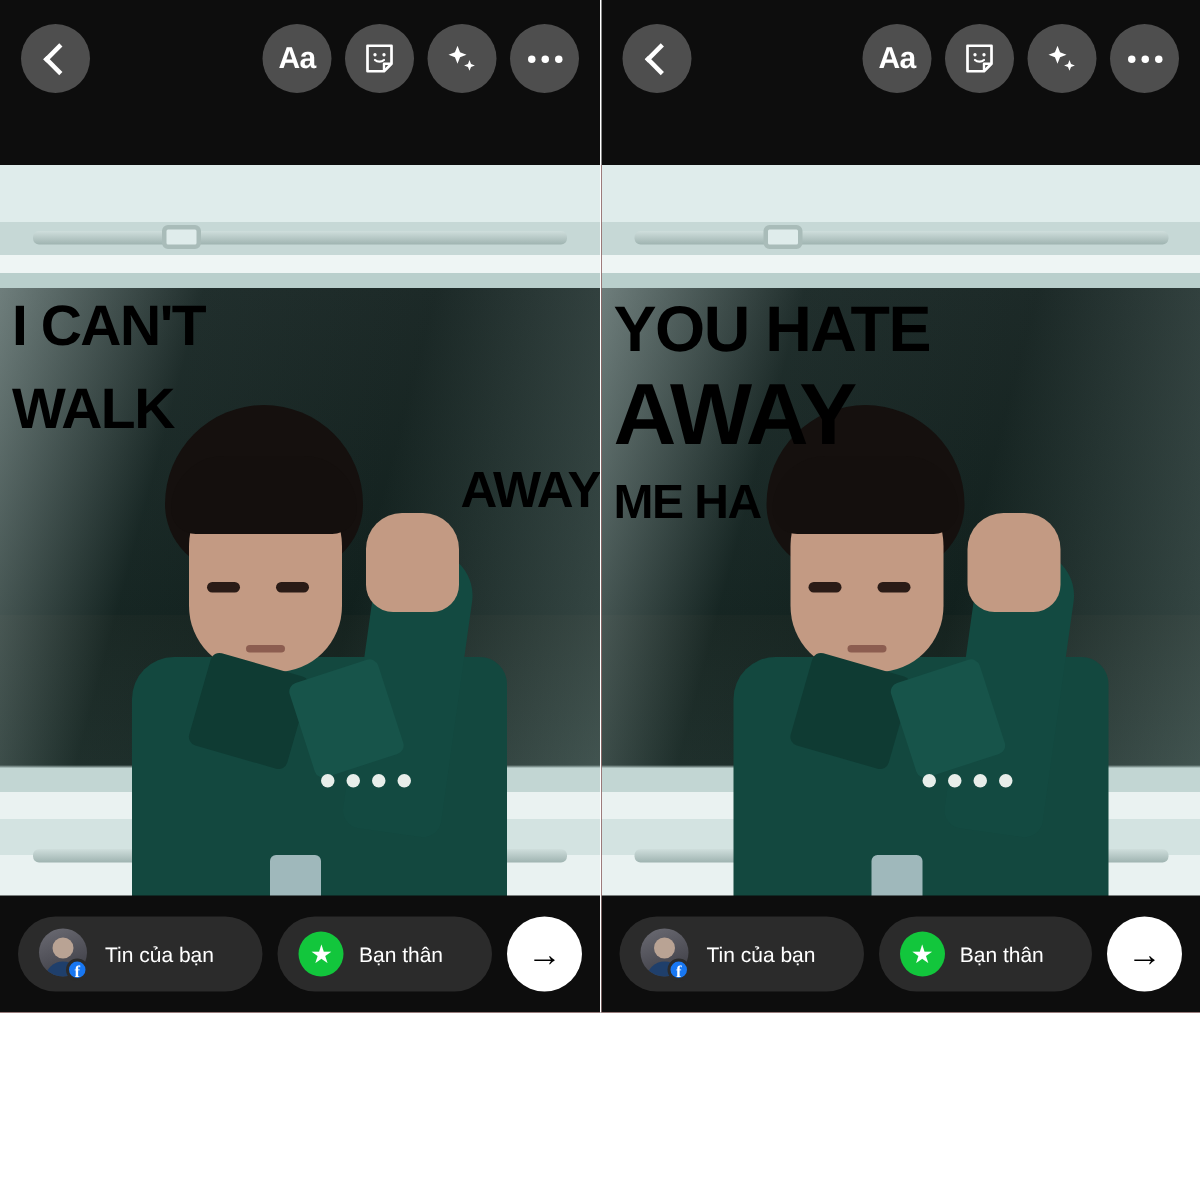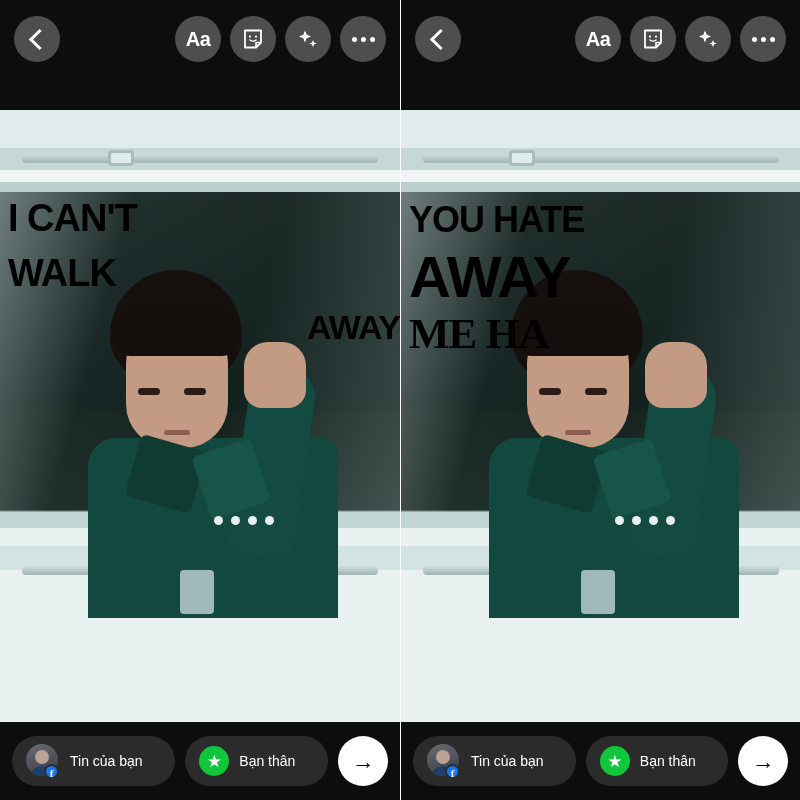--- a/index.html
+++ b/index.html
@@ -10,21 +10,21 @@
     overflow: hidden;
   }
   .app {
     width: 800px; height: 800px;
     display: flex;
     flex-direction: row;
     background: #ffffff;
   }
   .panel {
     position: relative;
-    width: 400px; height: 800px;
+    width: 400px; height: 675px;
     background: #0d0d0d;
     overflow: hidden;
     padding-left: 35px;
   }
   .panel + .panel { border-left: 1px solid #ffffff; }
 
   
   .topbar {
     position: absolute;
     top: 0; left: 0; right: 0;
@@ -226,24 +226,24 @@
     z-index: 4;
     padding-left: 8px;
     color: #000;
     font-family: "Liberation Sans", sans-serif;
     font-weight: bold;
     letter-spacing: -1px;
   }
   .story-text .l1 { font-size: 38px; line-height: 48px; }
   .story-text .l2 { font-size: 38px; line-height: 62px; }
   .story-text .l3 { font-size: 34px; line-height: 46px; text-align: right; }
-  .story-text.variant-b .l1 { font-size: 36px; line-height: 52px; }
+  .story-text.variant-b .l1 { font-size: 43px; line-height: 52px; }
   .story-text.variant-b .l2 { font-size: 58px; line-height: 62px; }
   .story-text.variant-b .l3 { font-size: 43px; line-height: 52px; }
-  .story-text.variant-b .l4 { font-size: 43px; line-height: 52px; font-family: Liberation Serif, serif; }
+  .story-text.variant-b .l4 { font-size: 32px; line-height: 52px; }
 
   
   .bottombar {
     position: absolute;
     left: 0; right: 0; bottom: 0;
     height: 78px;
     display: flex;
     align-items: center;
     gap: 10px;
     padding: 0 12px;

